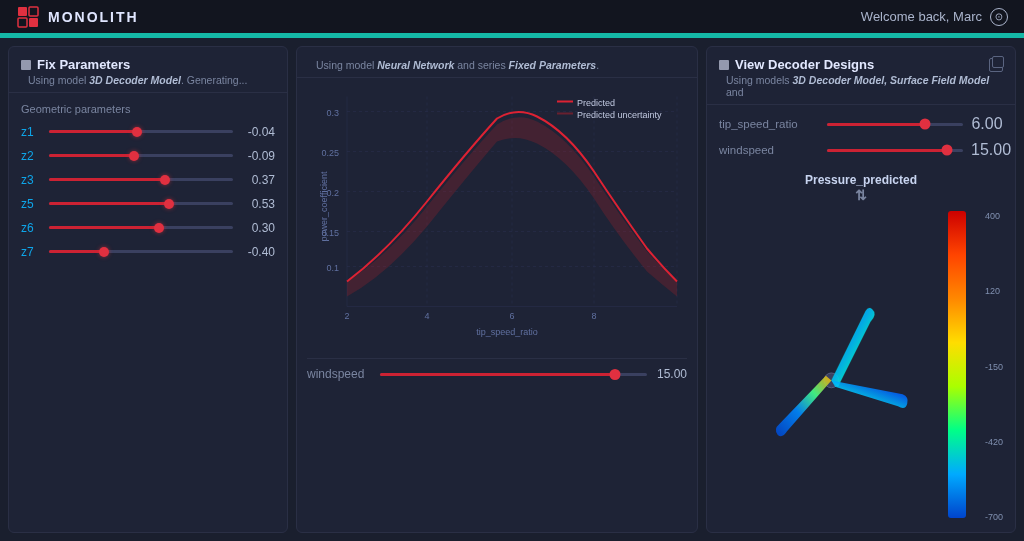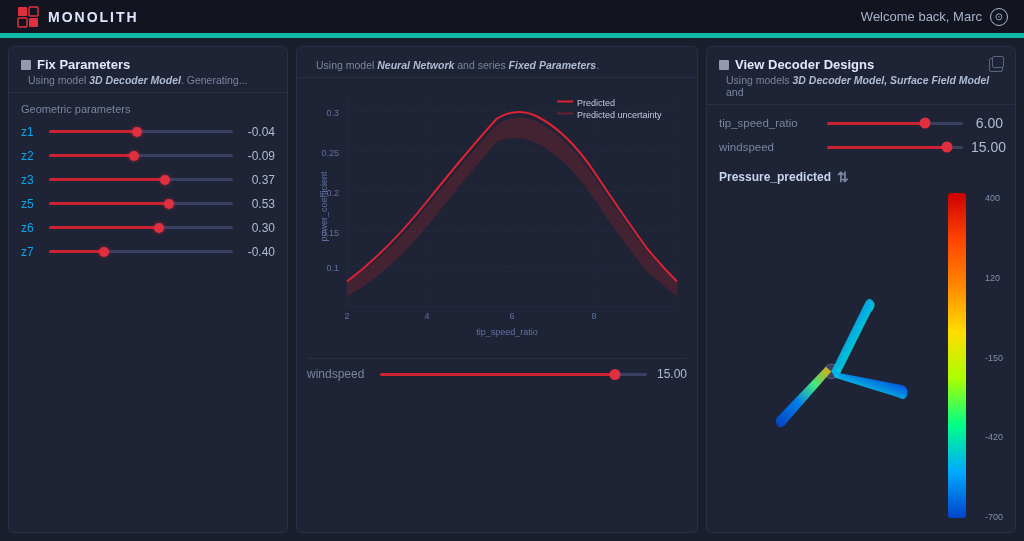--- a/index.html
+++ b/index.html
@@ -269,24 +269,24 @@
     .ctrl-thumb {
       width: 11px;
       height: 11px;
       background: #e03040;
       border-radius: 50%;
       position: absolute;
       top: 50%;
       transform: translate(-50%, -50%);
     }
     .ctrl-val {
-      font-size: 14px;
+      font-size: 16px;
       color: #b0bcd4;
       width: 32px;
-      text-align: right;
+      text-align: center;
     }
 
     .blade-container {
       flex: 1;
       display: flex;
       align-items: center;
       justify-content: center;
       position: relative;
     }
 
@@ -501,21 +501,21 @@
             <div class="ctrl-slider-wrap">
               <div class="ctrl-track">
                 <div class="ctrl-fill" style="width: 88%;"></div>
               </div>
               <div class="ctrl-thumb" style="left: 88%;"></div>
             </div>
             <span class="ctrl-val">15.00</span>
           </div>
         </div>
 
-      <div style="margin-top:6px; font-size:12px; font-weight:600; color:#c8d4f0; display:flex; align-items:center; gap:6px;">
+      <div style="margin-top:6px; font-size:12px; font-weight:600; color:#c8d4f0; display:flex; align-items:center; flex-direction:column;">
         <span>Pressure_predicted</span>
         <span style="cursor:pointer; color:#7a85a0; font-size:14px;">⇅</span>
       </div>
 
       <div style="display:flex; flex:1; margin-top:8px; gap:6px;">
 
         <div class="blade-container">
           <svg viewBox="0 0 200 200" width="200" height="185">
 
             <defs>

